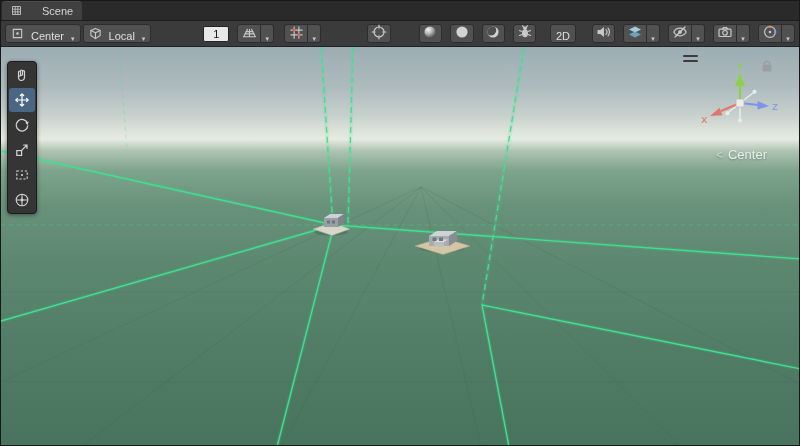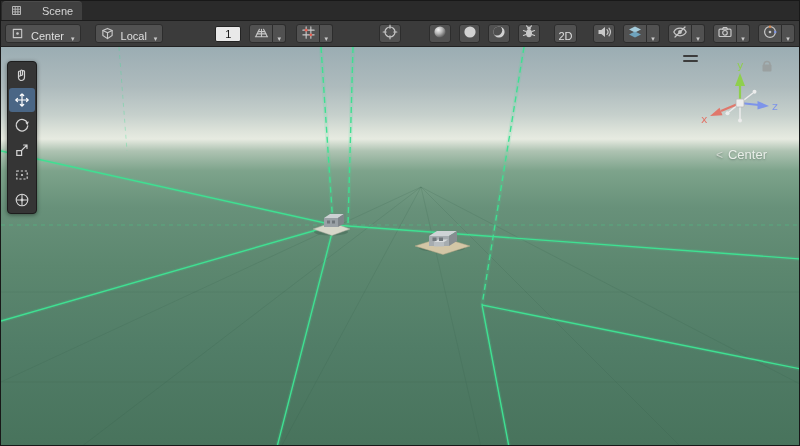--- a/index.html
+++ b/index.html
@@ -77,21 +77,21 @@
       <span>
         <svg width="13" height="13" viewBox="0 0 14 14">
             <rect x="2.5" y="2.5" width="9" height="9" class="ic"></rect>
             <circle cx="7" cy="7" r="1.4" class="icf"></circle>
           </svg>
       </span>
       <span>Center</span>
       <span class="dd">▾</span>
     </div>
 
-    <div class="btn" style="margin-left:14px;">
+    <div class="btn" style="margin-left:2px;">
       <span>
         <svg width="13" height="13" viewBox="0 0 14 14">
             <path d="M7 1.5l5 2.4v5.2L7 12.5 2 9.1V3.9z" class="ic"></path>
             <path d="M2 3.9 7 6.3l5-2.4M7 6.3v6.2" class="ic"></path>
           </svg>
       </span>
       <span>Local</span>
       <span class="dd">▾</span>
     </div>
 

